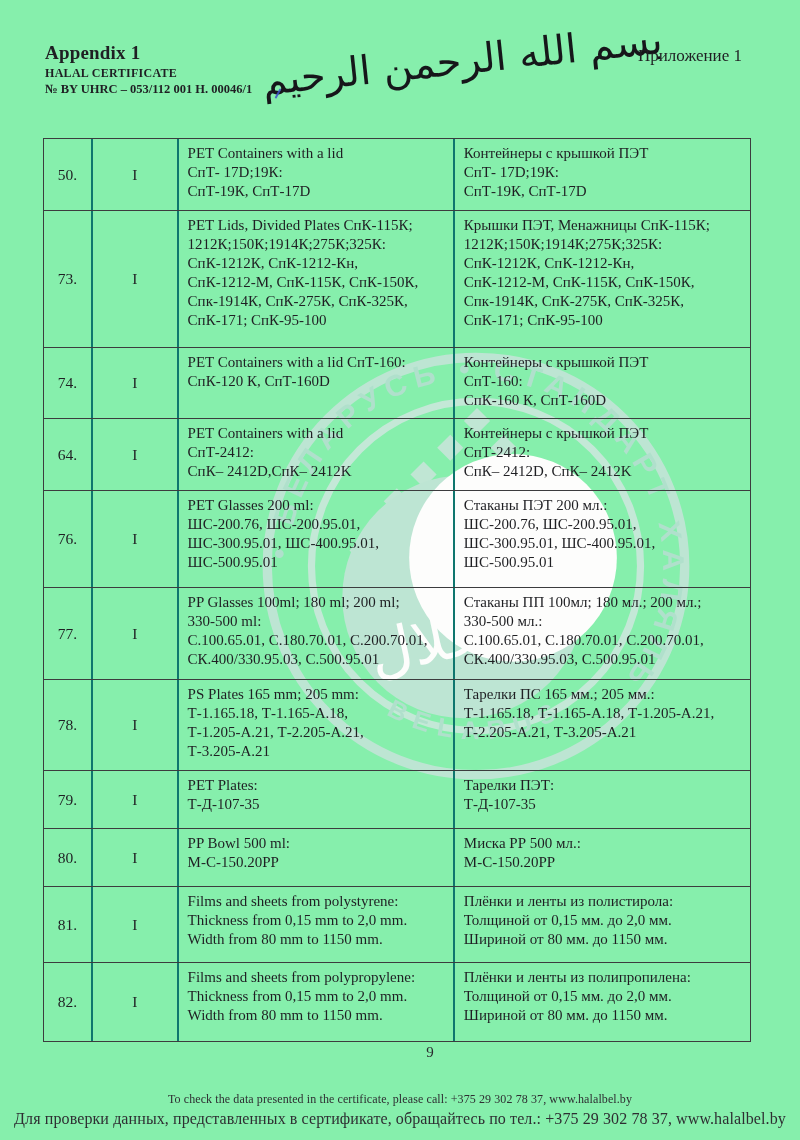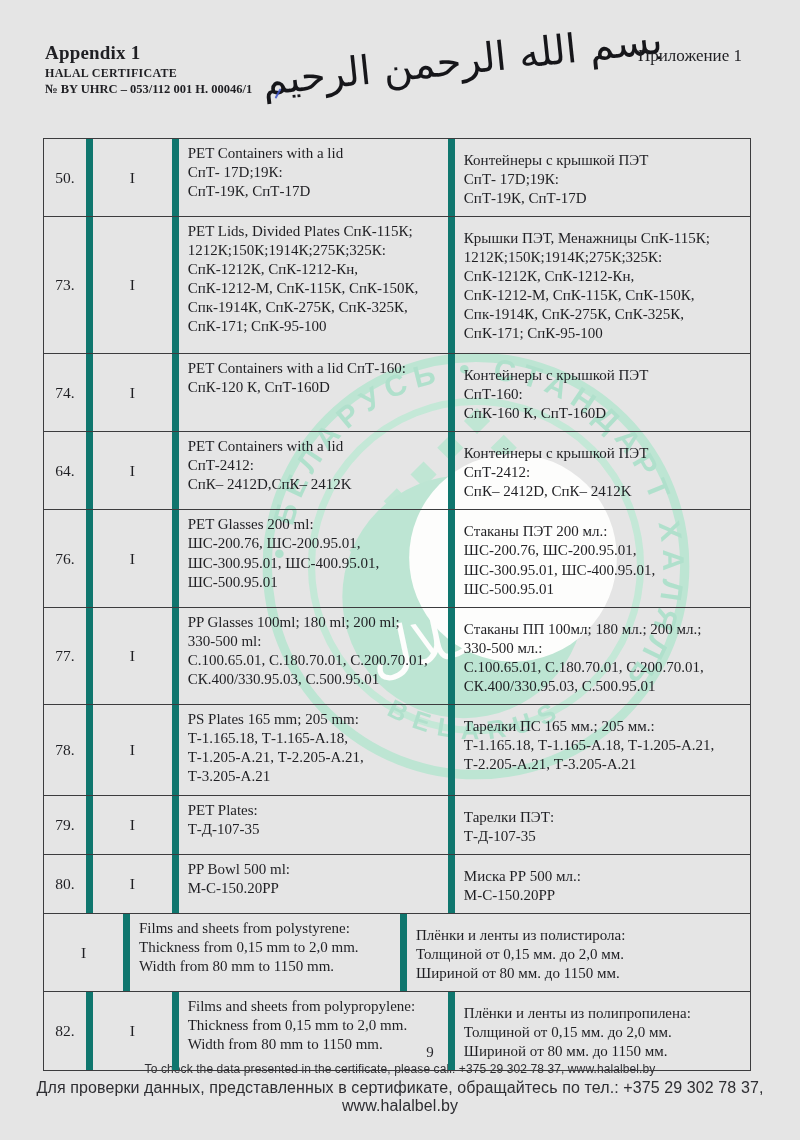--- a/index.html
+++ b/index.html
@@ -1,18 +1,18 @@
 <!DOCTYPE html>
 <html><head>
 <meta charset="utf-8">
 <style>
   * { margin:0; padding:0; box-sizing:border-box; }
   html,body { background:#ffffff; }
   .page {
-    position:relative; width:800px; height:1140px; background:#e5e5e5;
+    position:relative; width:800px; height:1140px; background:#86efac;
     font-family:"Liberation Serif", serif; color:#1f1f23; overflow:hidden;
   }
   
   .header { position:absolute; left:0; top:0; width:100%; height:135px; }
   .header-left { position:absolute; left:45px; top:42px; }
   .appendix-en { font-size:19px; font-weight:bold; letter-spacing:.2px; }
   .halal-cert  { font-size:12px; font-weight:bold; margin-top:2px; letter-spacing:.3px; }
   .cert-no     { font-size:12.5px; font-weight:bold; margin-top:1px; }
   .appendix-ru { position:absolute; right:58px; top:46px; font-size:17px; font-weight:normal; }
   .bismillah {
@@ -26,41 +26,41 @@
   }
   
   .watermark { position:absolute; left:258px; top:348px; width:436px; height:436px; z-index:0; pointer-events:none; }
   
   .cert-table {
     position:absolute; left:43px; top:138px; width:708px; z-index:1;
     border:1.4px solid #3c3c3e; border-bottom:1.4px solid #3c3c3e;
   }
   .trow { display:flex; border-bottom:1px solid #3c3c3e; }
   .trow:last-child { border-bottom:none; }
-  .c { border-right:7px solid #0f766e; }
-  .c:last-child { border-right:none;margin-top:7px; }
+  .c { border-right:2px solid #0f766e; }
+  .c:last-child { border-right:none; }
   .c.num { width:49px;  display:flex; align-items:center; justify-content:center; font-size:15.5px; }
   .c.cat { width:86px;  display:flex; align-items:center; justify-content:center; font-size:15.5px; }
   .c.en  { width:277px; padding:5px 6px 8px 9px; }
   .c.ru  { width:296px; padding:5px 6px 8px 9px; }
   .c.en, .c.ru { font-size:15px; line-height:1.27; white-space:pre-line; }
   .trow:nth-child(1){min-height:72px}  .trow:nth-child(2){min-height:137px}
   .trow:nth-child(3){min-height:70px}  .trow:nth-child(4){min-height:72px}
   .trow:nth-child(5){min-height:97px}  .trow:nth-child(6){min-height:92px}
   .trow:nth-child(7){min-height:91px}  .trow:nth-child(8){min-height:58px}
   .trow:nth-child(9){min-height:58px}  .trow:nth-child(10){min-height:76px}
   .trow:nth-child(11){min-height:78px}
   
   .page-number {
     position:absolute; left:0; top:1044px; width:860px; text-align:center;
     font-size:15px; color:#2a2a2e;
   }
   .footer {
-    position:absolute; left:0; top:1062px; width:800px; text-align:center;
-    font-family:Liberation Sans, sans-serif; color:#2e2e32;
+    position:absolute; left:0; top:1092px; width:800px; text-align:center;
+    font-family:Liberation Serif, serif; color:#2e2e32;
   }
   .footer-line-en { font-size:12px; letter-spacing:.1px; }
   .footer-line-ru { font-size:16px; margin-top:3px; letter-spacing:.1px; }
 </style>
 </head>
 <body>
 
 <div class="page">
 
   <div class="header">
@@ -202,20 +202,21 @@
       </div>
       <div class="trow">
         <div class="c num">80.</div>
         <div class="c cat">I</div>
         <div class="c en">PP Bowl 500 ml:
 М-С-150.20РР</div>
         <div class="c ru">Миска РР 500 мл.:
 М-С-150.20РР</div>
       </div>
       <div class="trow">
+        <div class="c num">81.</div>
         <div class="c cat">I</div>
         <div class="c en">Films and sheets from polystyrene:
 Thickness from  0,15 mm to 2,0 mm.
 Width from 80 mm to 1150 mm.</div>
         <div class="c ru">Плёнки и ленты из полистирола:
 Толщиной от 0,15 мм. до 2,0 мм.
 Шириной от 80 мм. до 1150 мм.</div>
       </div>
       <div class="trow">
         <div class="c num">82.</div>

